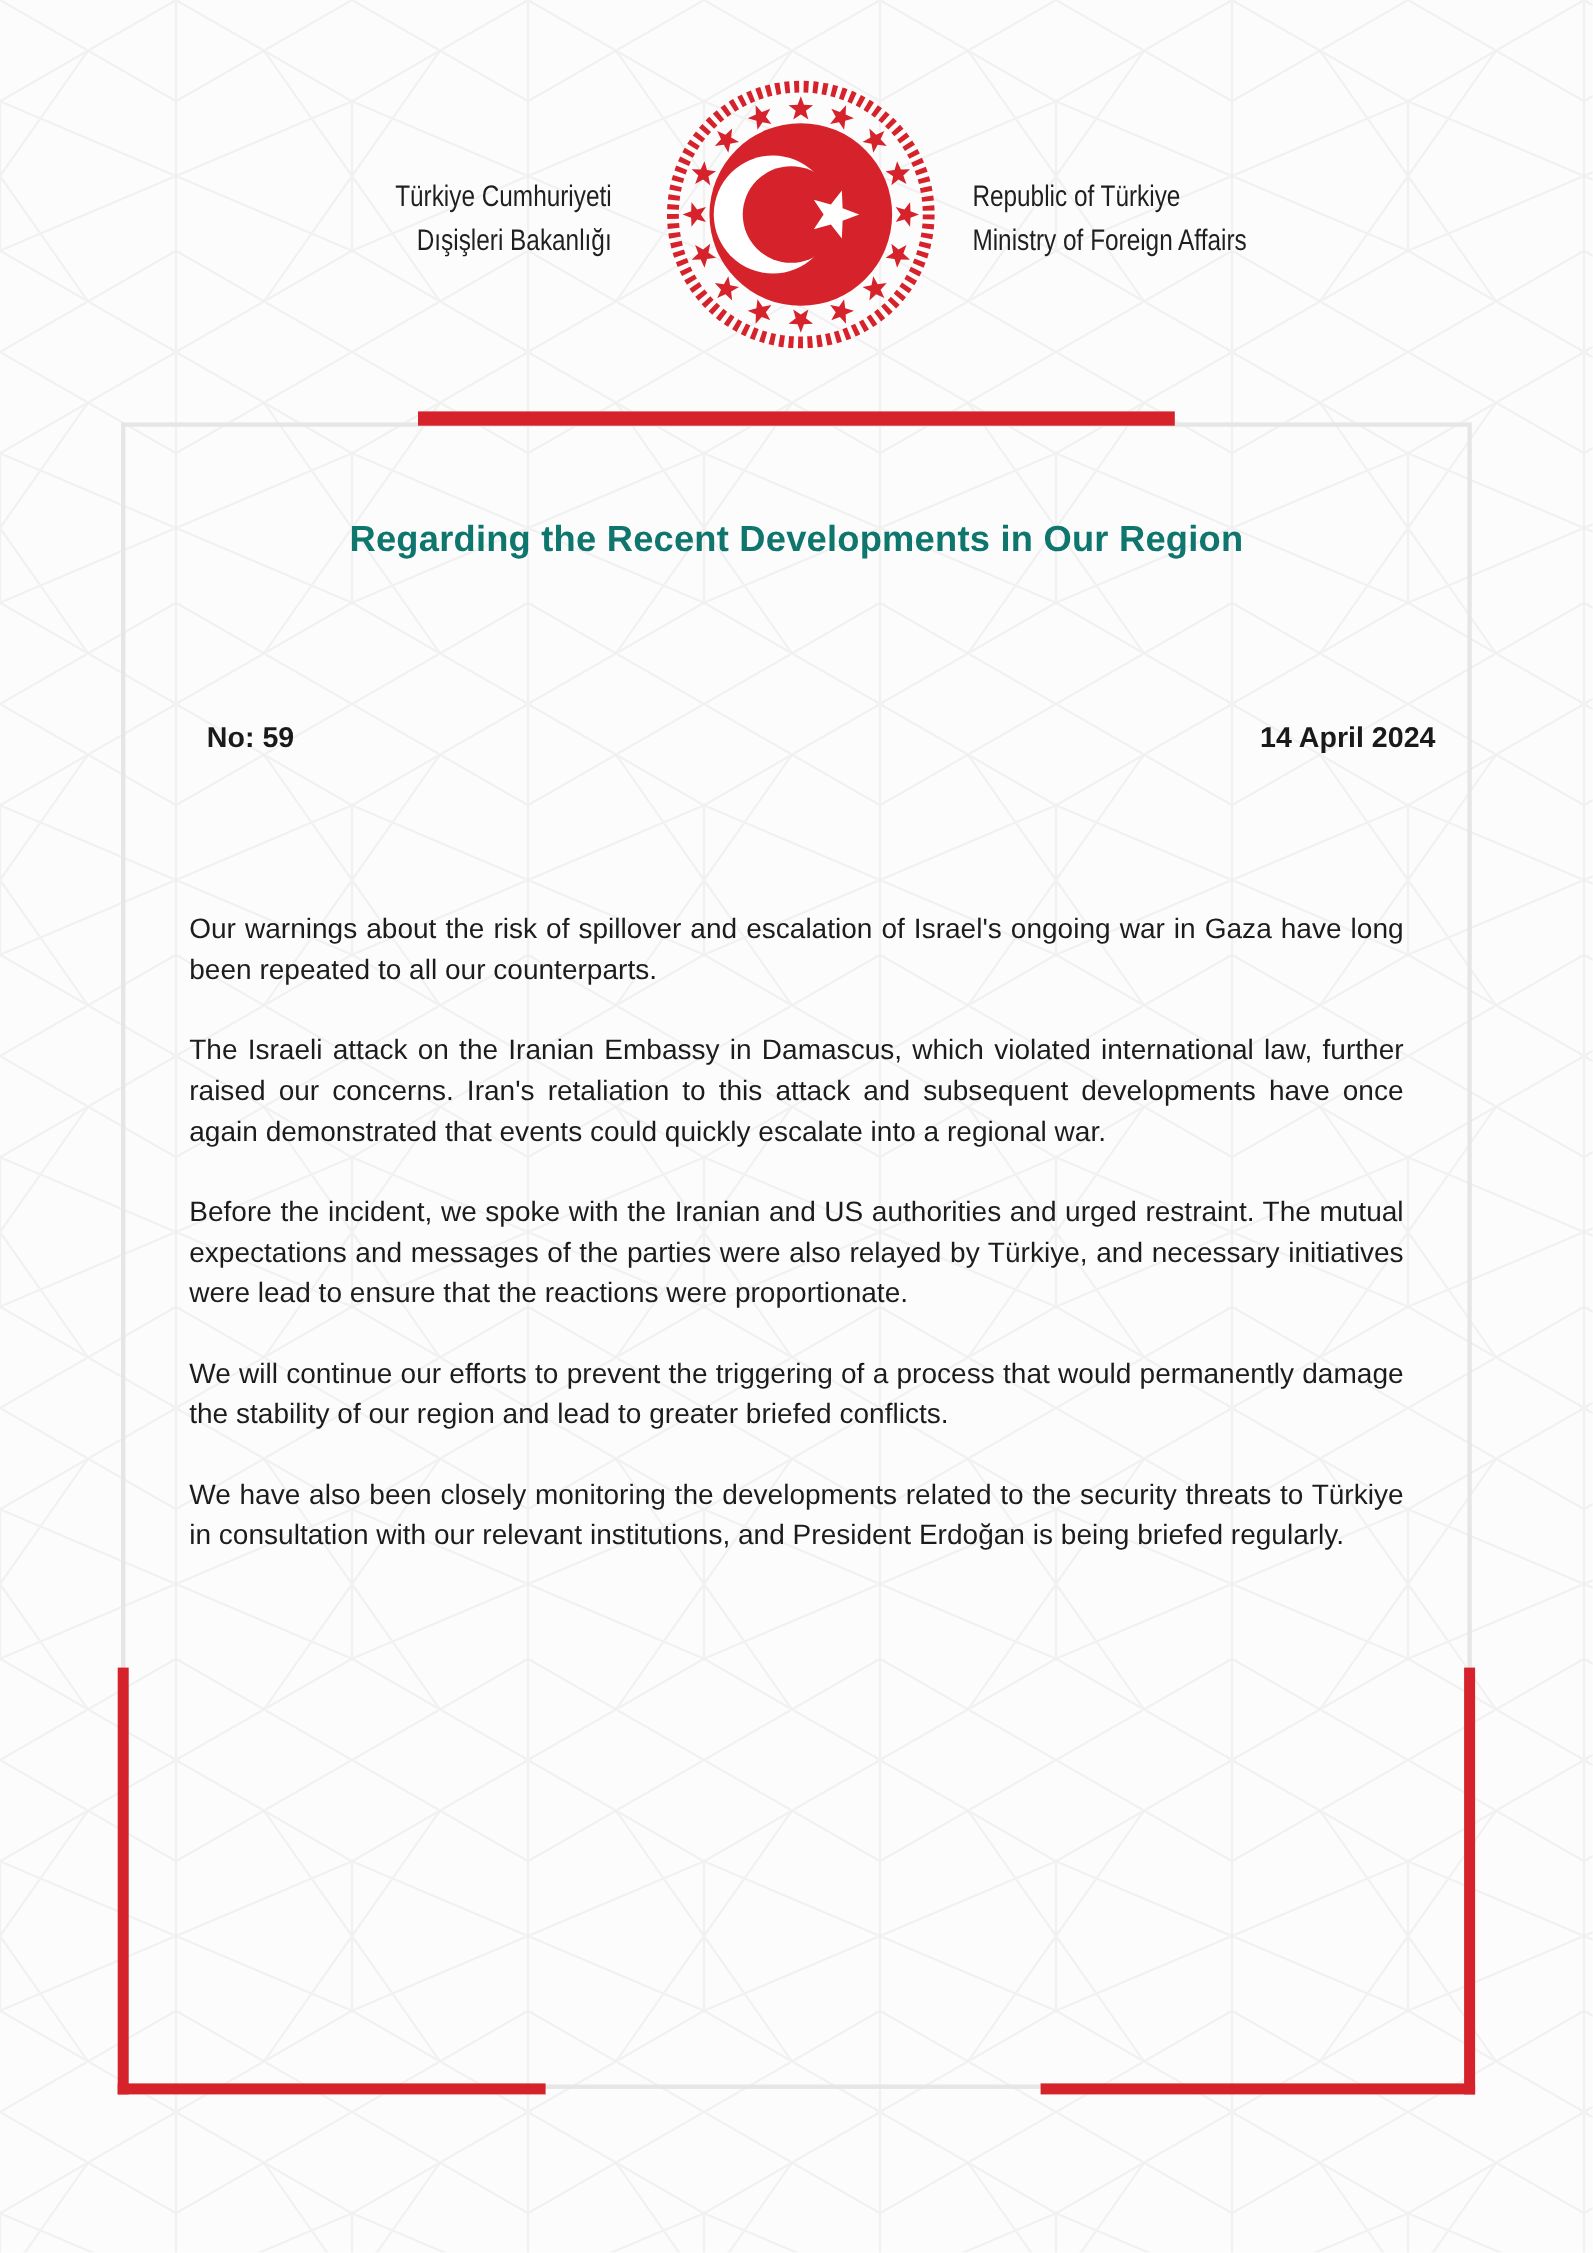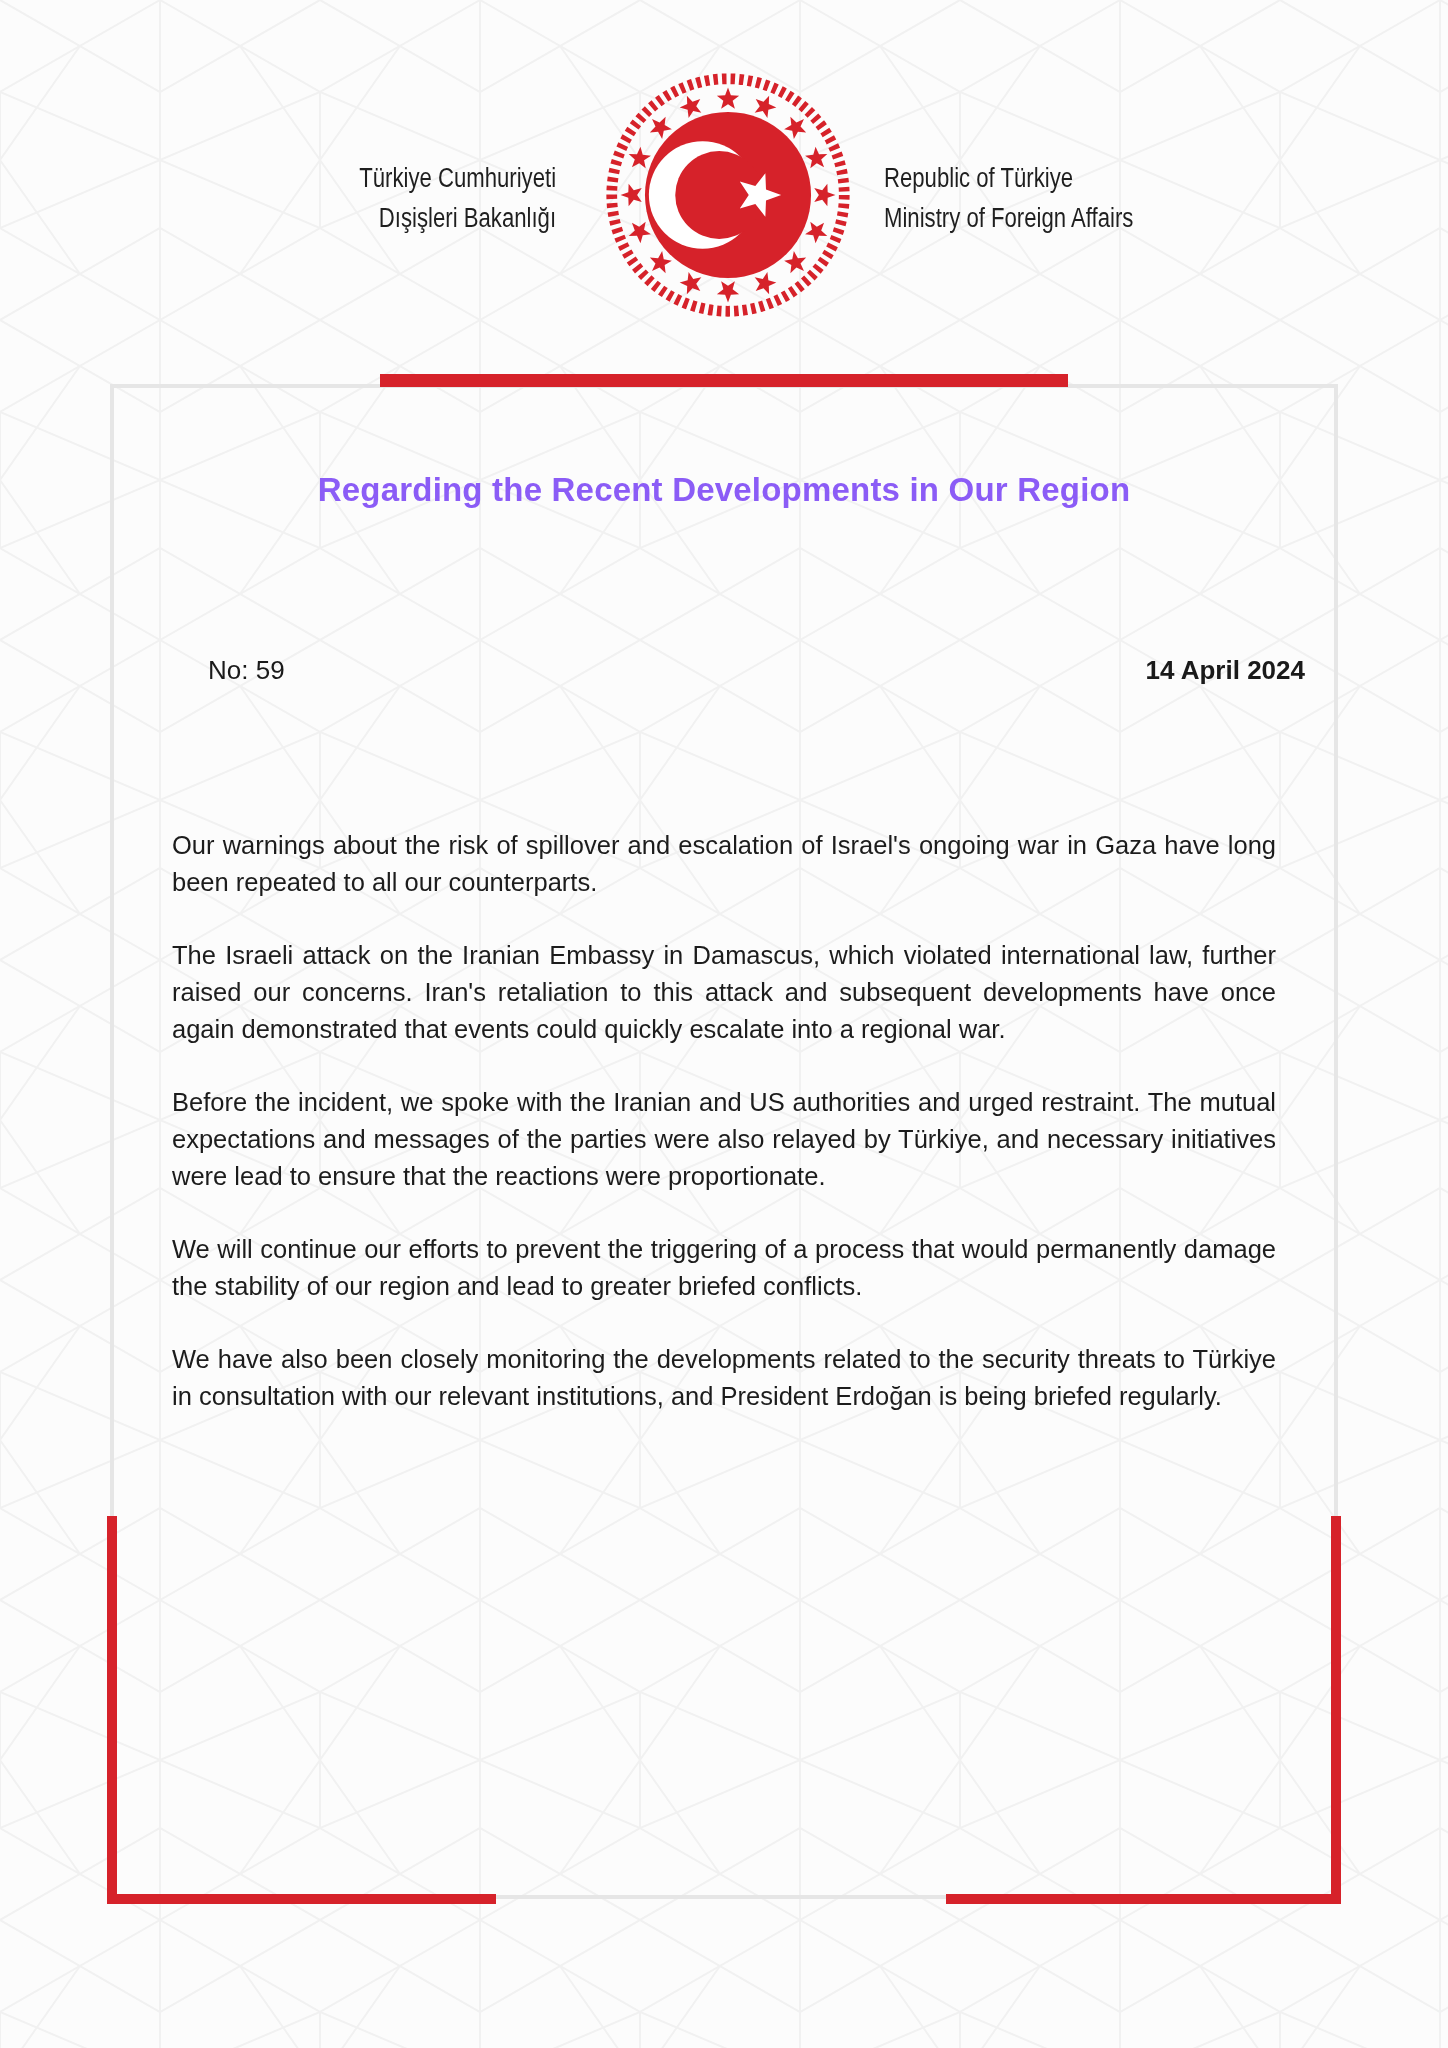--- a/index.html
+++ b/index.html
@@ -25,25 +25,25 @@
     position:absolute;left:110px;top:384px;width:1228px;height:1515px;
     border:4px solid #e6e6e6;box-sizing:border-box;background:transparent;
   }
   .red-left {position:absolute;left:107px; top:1516px;width:10px;height:388px;background:var(--red);}
   .red-right{position:absolute;left:1331px;top:1516px;width:10px;height:388px;background:var(--red);}
   .red-bottom-l{position:absolute;left:107px;top:1894px;width:389px;height:10px;background:var(--red);}
   .red-bottom-r{position:absolute;left:946px;top:1894px;width:395px;height:10px;background:var(--red);}
 
   .doc-title{
     position:absolute;left:110px;top:471px;width:1228px;
-    text-align:center;font-size:33px;font-weight:bold;color:#8b5cf6;
+    text-align:center;font-size:33px;font-weight:bold;color:#0f766e;
     letter-spacing:0.2px;
   }
   .meta-row{position:absolute;left:188px;top:655px;width:1130px;}
-  .doc-no{position:absolute;left:0;top:0;font-size:26px;font-weight:normal;margin-left:20px;}
+  .doc-no{position:absolute;left:0;top:0;font-size:26px;font-weight:bold;}
   .doc-date{position:absolute;right:13px;top:0;font-size:26px;font-weight:bold;}
 
   .body-text{
     position:absolute;left:172px;top:811px;width:1104px;
     font-size:25.5px;line-height:37px;color:#1c1c1c;
     text-align:justify;
   }
   .body-text p{margin:16px 0 36px 0;}
 
   .footer-url{

